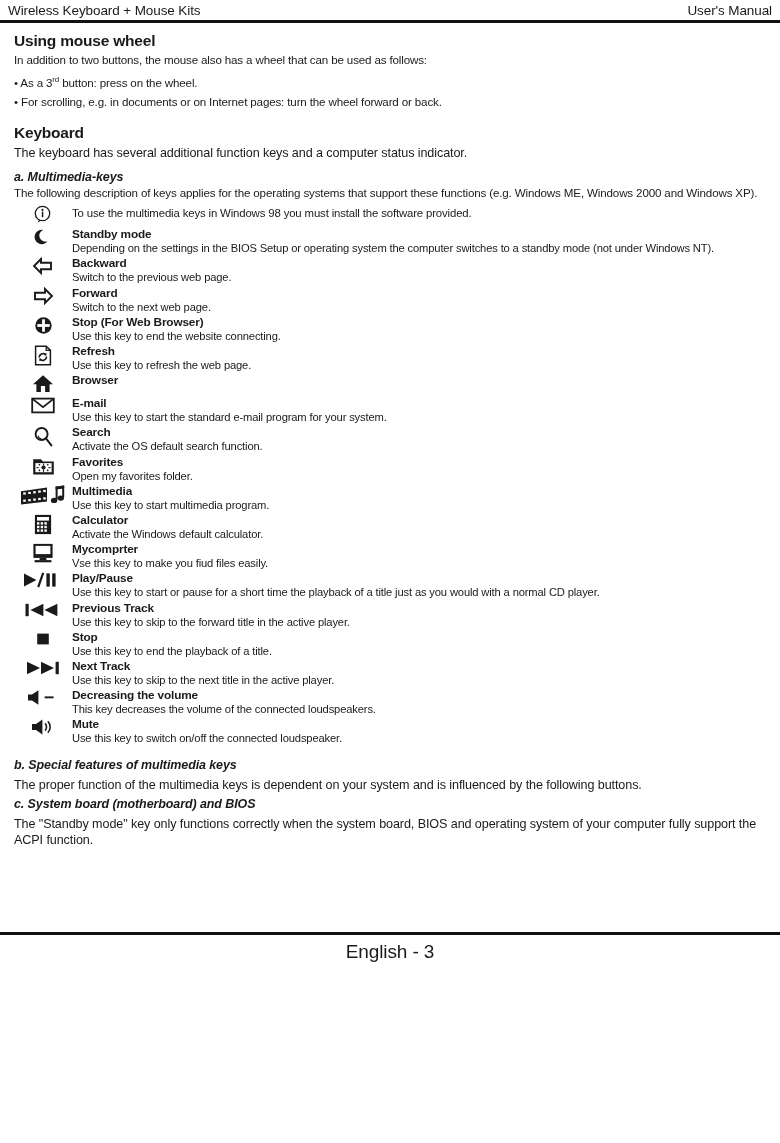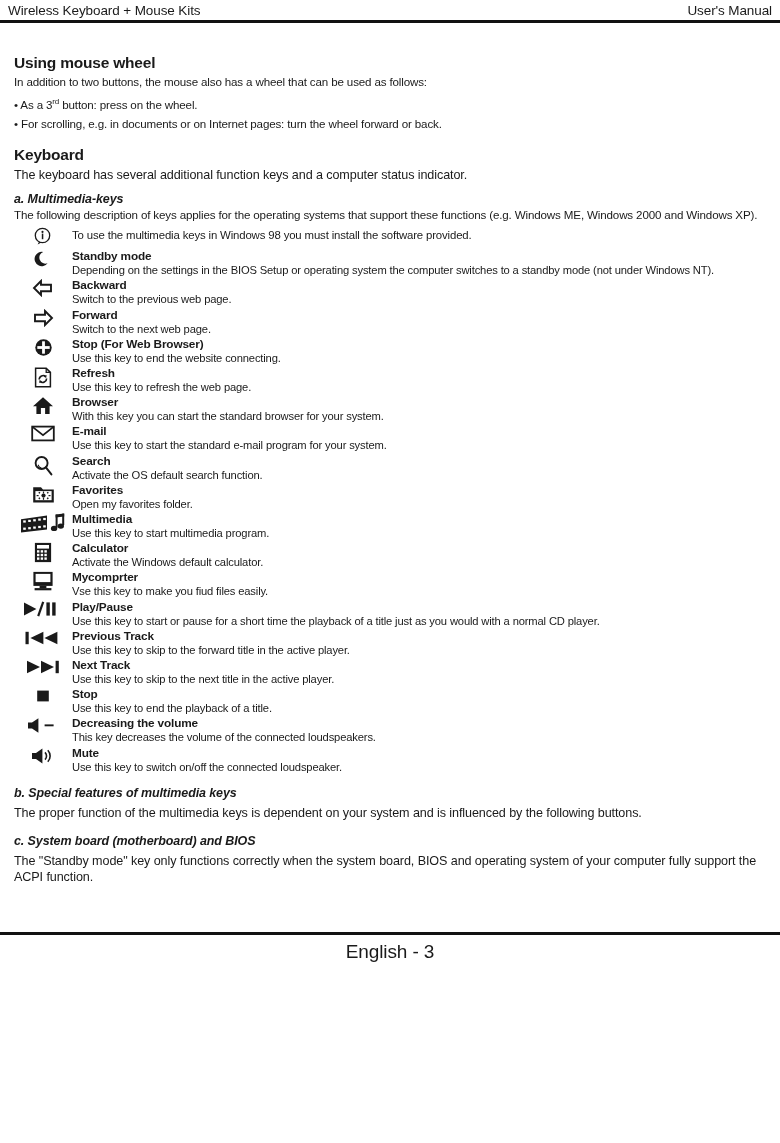--- a/index.html
+++ b/index.html
@@ -43,21 +43,21 @@
     top: 20px;
     left: 0;
     width: 780px;
     height: 3px;
     background: #111111;
   }
 
   
   .content {
     position: absolute;
-    top: 48px;
+    top: 26px;
     left: 14px;
     width: 764px;
   }
 
   h2.sec {
     font-size: 15.5px;
     font-weight: bold;
     margin: 6px 0 3px 0;
     letter-spacing: -0.2px;
   }
@@ -248,21 +248,20 @@
 
       <div class="keyrow">
         <div class="keyicon">
           <svg width="22" height="19" viewBox="0 0 22 19">
             <path d="M11 1.2 L21 10.2 L17.6 10.2 L17.6 18 L4.4 18 L4.4 10.2 L1 10.2 Z" fill="#1a1a1a"></path>
             <rect x="8.9" y="12" width="4.2" height="6" fill="#ffffff"></rect>
           </svg>
         </div>
         <div class="keytext">
           <div class="keyname">Browser</div>
-          <div class="keydesc">With this key you can start the standard browser for your system.</div>
         </div>
       </div>
 
       <div class="keyrow">
         <div class="keyicon">
           <svg width="24" height="17" viewBox="0 0 24 17">
             <rect x="1.2" y="1.6" width="21.6" height="13.8" fill="none" stroke="#1a1a1a" stroke-width="1.8"></rect>
             <path d="M1.2 1.6 L12 10.2 L22.8 1.6" fill="none" stroke="#1a1a1a" stroke-width="1.8"></path>
           </svg>
         </div>
@@ -403,45 +402,45 @@
             <path d="M34.4 1.8 L21.4 8 L34.4 14.2 Z" fill="#1a1a1a"></path>
           </svg>
         </div>
         <div class="keytext">
           <div class="keyname">Previous Track</div>
           <div class="keydesc">Use this key to skip to the forward title in the active player.</div>
         </div>
       </div>
 
       <div class="keyrow">
+        <div class="keyicon">
+          <svg width="16" height="16" viewBox="0 0 16 16">
+            <rect x="2.2" y="2.6" width="11.6" height="10.8" fill="#1a1a1a"></rect>
+          </svg>
+        </div>
+        <div class="keytext">
+          <div class="keyname">Stop</div>
+          <div class="keydesc">Use this key to end the playback of a title.</div>
+        </div>
+      </div>
+
+      <div class="keyrow">
         <div class="keyicon" style="width:58px">
           <svg width="40" height="16" viewBox="0 0 40 16">
             <path d="M4 1.8 L17 8 L4 14.2 Z" fill="#1a1a1a"></path>
             <path d="M18 1.8 L31 8 L18 14.2 Z" fill="#1a1a1a"></path>
             <rect x="32.6" y="1.8" width="3.2" height="12.4" fill="#1a1a1a"></rect>
           </svg>
         </div>
         <div class="keytext">
           <div class="keyname">Next Track</div>
           <div class="keydesc">Use this key to skip to the next title in the active player.</div>
         </div>
       </div>
 
-      <div class="keyrow">
-        <div class="keyicon">
-          <svg width="16" height="16" viewBox="0 0 16 16">
-            <rect x="2.2" y="2.6" width="11.6" height="10.8" fill="#1a1a1a"></rect>
-          </svg>
-        </div>
-        <div class="keytext">
-          <div class="keyname">Stop</div>
-          <div class="keydesc">Use this key to end the playback of a title.</div>
-        </div>
-      </div>
-
 
       <div class="keyrow">
         <div class="keyicon" style="width:58px">
           <svg width="34" height="17" viewBox="0 0 34 17">
             <path d="M2 5.6 H6 L12.4 1.2 V15.8 L6 11.4 H2 Z" fill="#1a1a1a"></path>
             <rect x="18.6" y="7.4" width="9" height="1.9" fill="#1a1a1a"></rect>
           </svg>
         </div>
         <div class="keytext">
           <div class="keyname">Decreasing the volume</div>
@@ -461,21 +460,21 @@
           <div class="keyname">Mute</div>
           <div class="keydesc">Use this key to switch on/off the connected loudspeaker.</div>
         </div>
       </div>
 
     </div>
 
     <h3 class="subsec" style="margin-top:12px">b. Special features of multimedia keys</h3>
     <p class="lead" style="margin-top:5px">The proper function of the multimedia keys is dependent on your system and is influenced by the following buttons.</p>
 
-    <h3 class="subsec" style="margin-top:13px">c. System board (motherboard) and BIOS</h3>
+    <h3 class="subsec" style="margin-top:4px">c. System board (motherboard) and BIOS</h3>
     <p class="lead" style="margin-top:5px">The "Standby mode" key only functions correctly when the system board, BIOS and operating system of your computer fully support the ACPI function.</p>
 
   </div>
 
   <div class="rule-bot"></div>
   <div class="footer">
     <span>English - 3</span>
   </div>
 
 </div>

